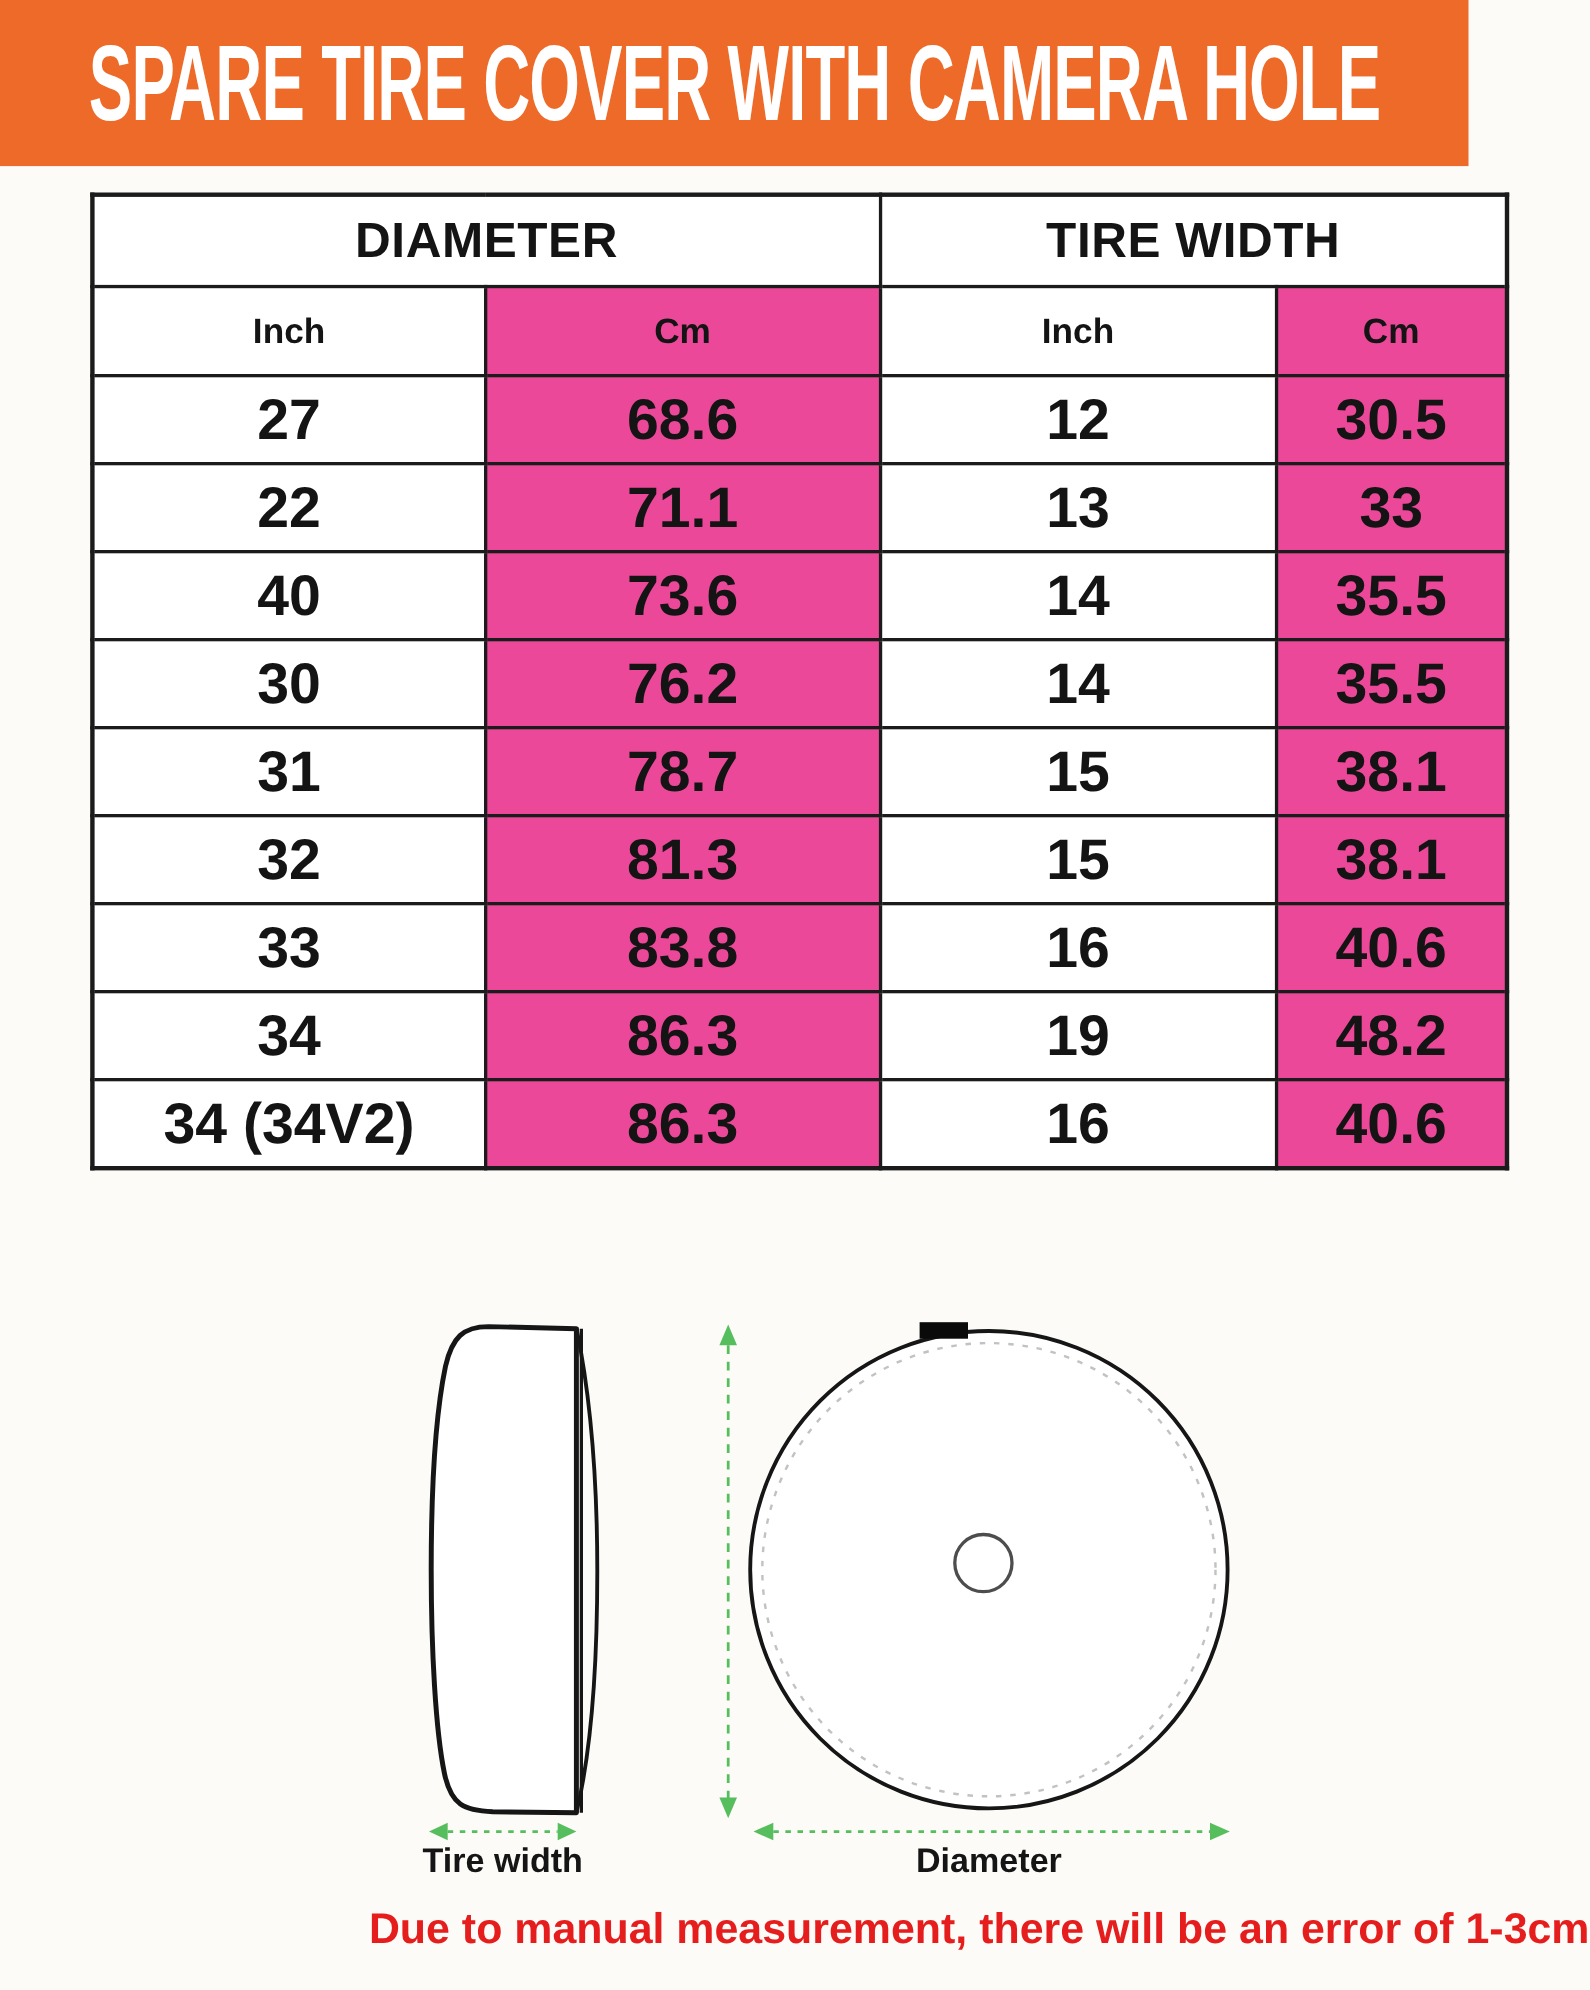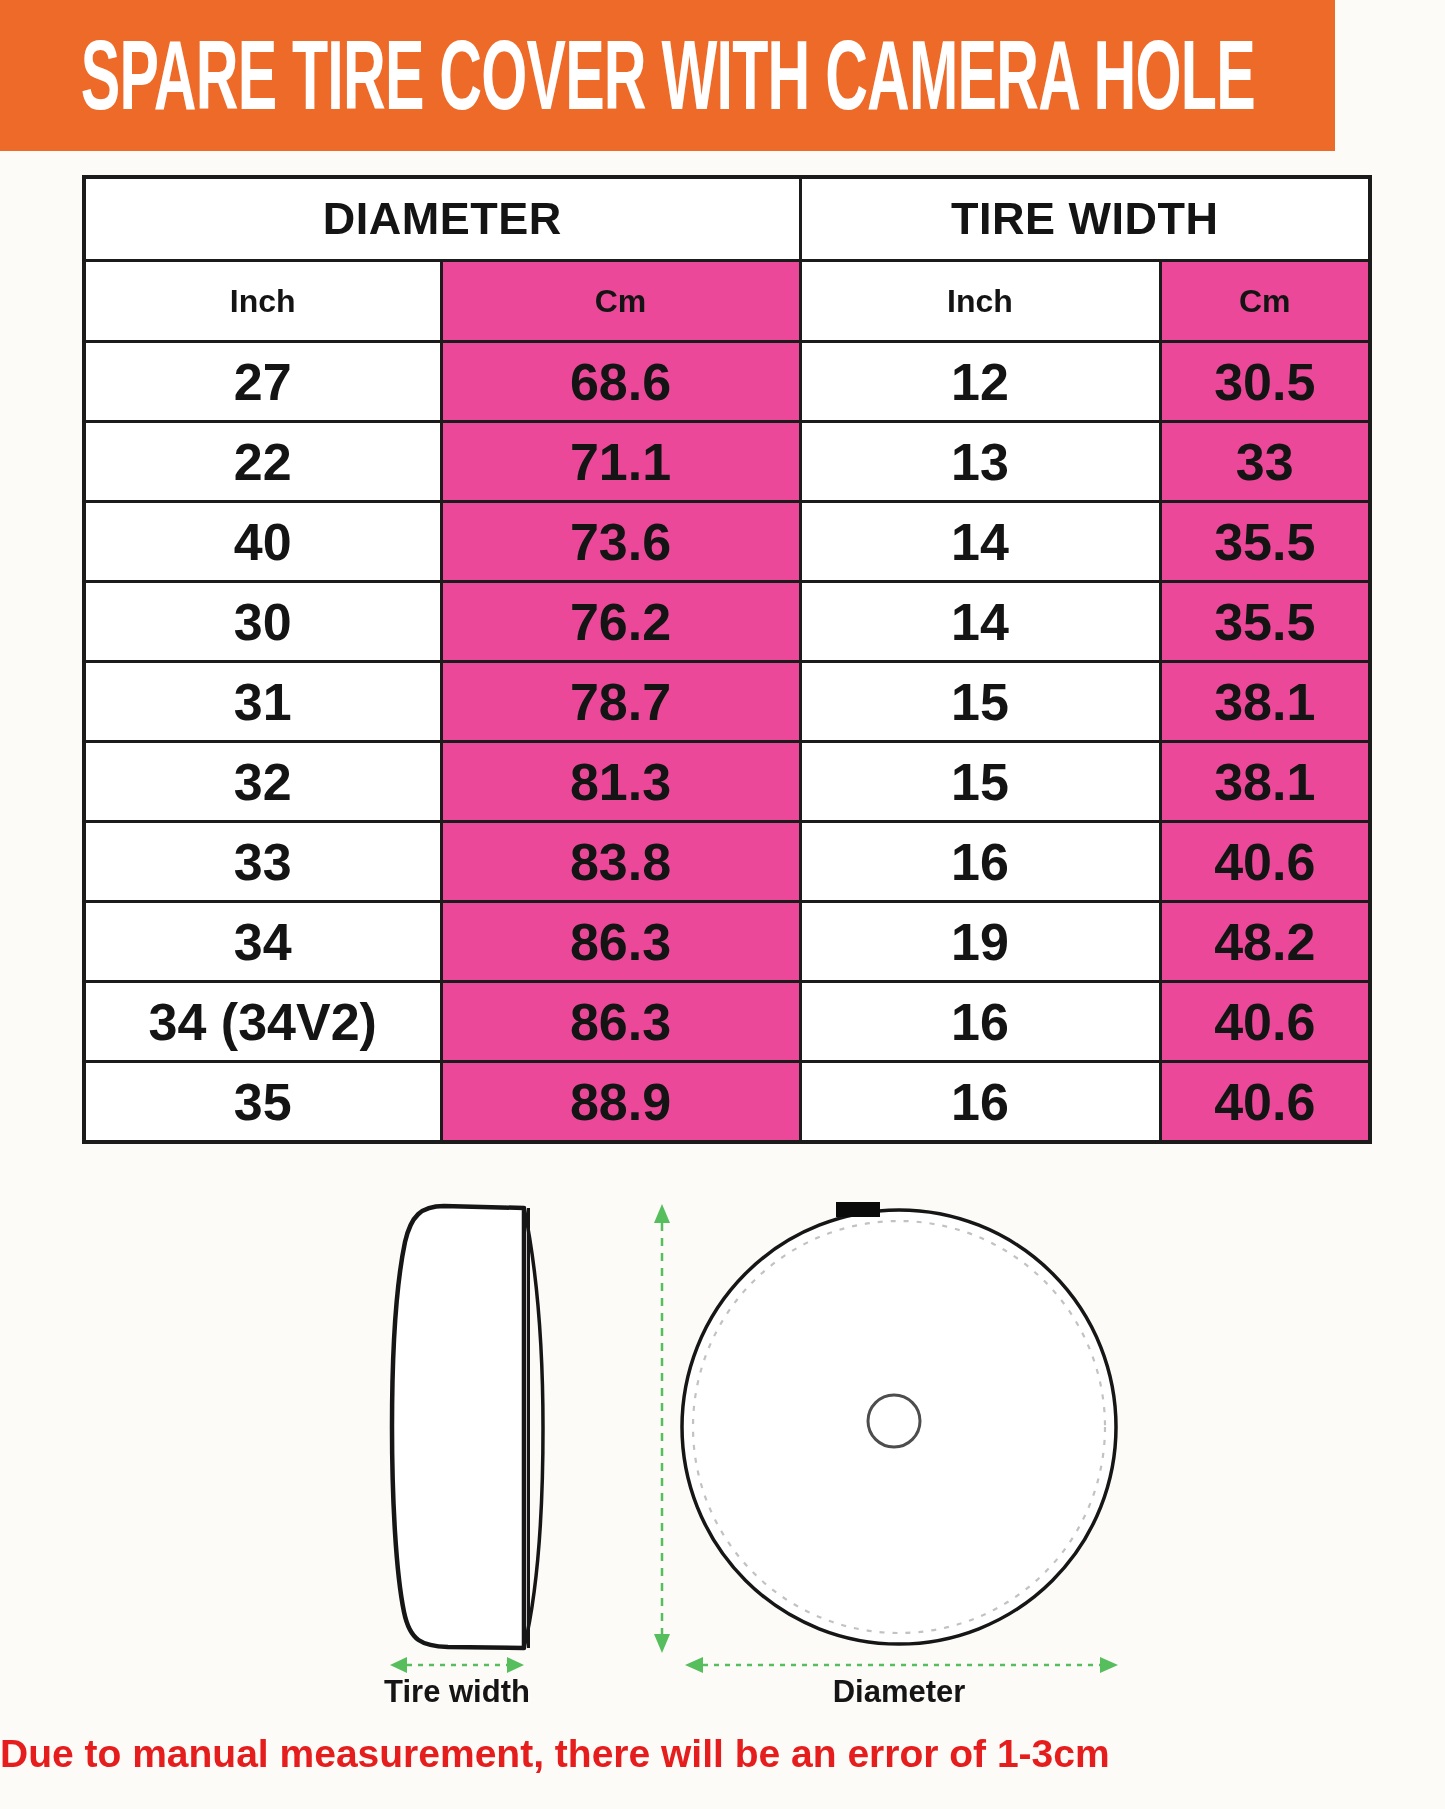--- a/index.html
+++ b/index.html
@@ -46,21 +46,21 @@
 
   
   .dim-label {
     position:absolute; width:220px; text-align:center;
     font-size:31px; font-weight:700; color:#151515;
   }
   .tire-width-label { left:347px; top:1674px; }
   .diameter-label   { left:789px; top:1674px; }
   .footnote {
     position:absolute; left:0; top:1732px; width:1445px;
-    text-align:left; font-size:39px; font-weight:700; color:#e51d1d;
+    text-align:right; font-size:39px; font-weight:700; color:#e51d1d;
   }
 </style>
 </head>
 <body>
 
 <div class="page">
 
   <div class="banner">
     <span class="banner-title">SPARE TIRE COVER WITH CAMERA HOLE</span>
   </div>
@@ -132,26 +132,20 @@
           <td class="cm-col">86.3</td>
           <td class="inch-col">19</td>
           <td class="cm-col">48.2</td>
         </tr>
         <tr>
           <td class="inch-col">34 (34V2)</td>
           <td class="cm-col">86.3</td>
           <td class="inch-col">16</td>
           <td class="cm-col">40.6</td>
         </tr>
-        <tr>
-          <td class="inch-col">35</td>
-          <td class="cm-col">88.9</td>
-          <td class="inch-col">16</td>
-          <td class="cm-col">40.6</td>
-        </tr>
       </tbody>
   </table>
 
   <svg class="diagram" width="1445" height="1809" viewBox="0 0 1445 1809">
 
     <path d="M 524 1208 L 444 1206 C 421 1206 411 1216 405 1242
              C 395 1290 392 1356 392 1427
              C 392 1500 396 1573 404 1612
              C 410 1641 422 1646 448 1647 L 524 1648 Z" fill="#ffffff" stroke="#161616" stroke-width="4.5" stroke-linejoin="round"></path>
     <line x1="528.5" y1="1208" x2="528.5" y2="1648" stroke="#161616" stroke-width="3"></line>

